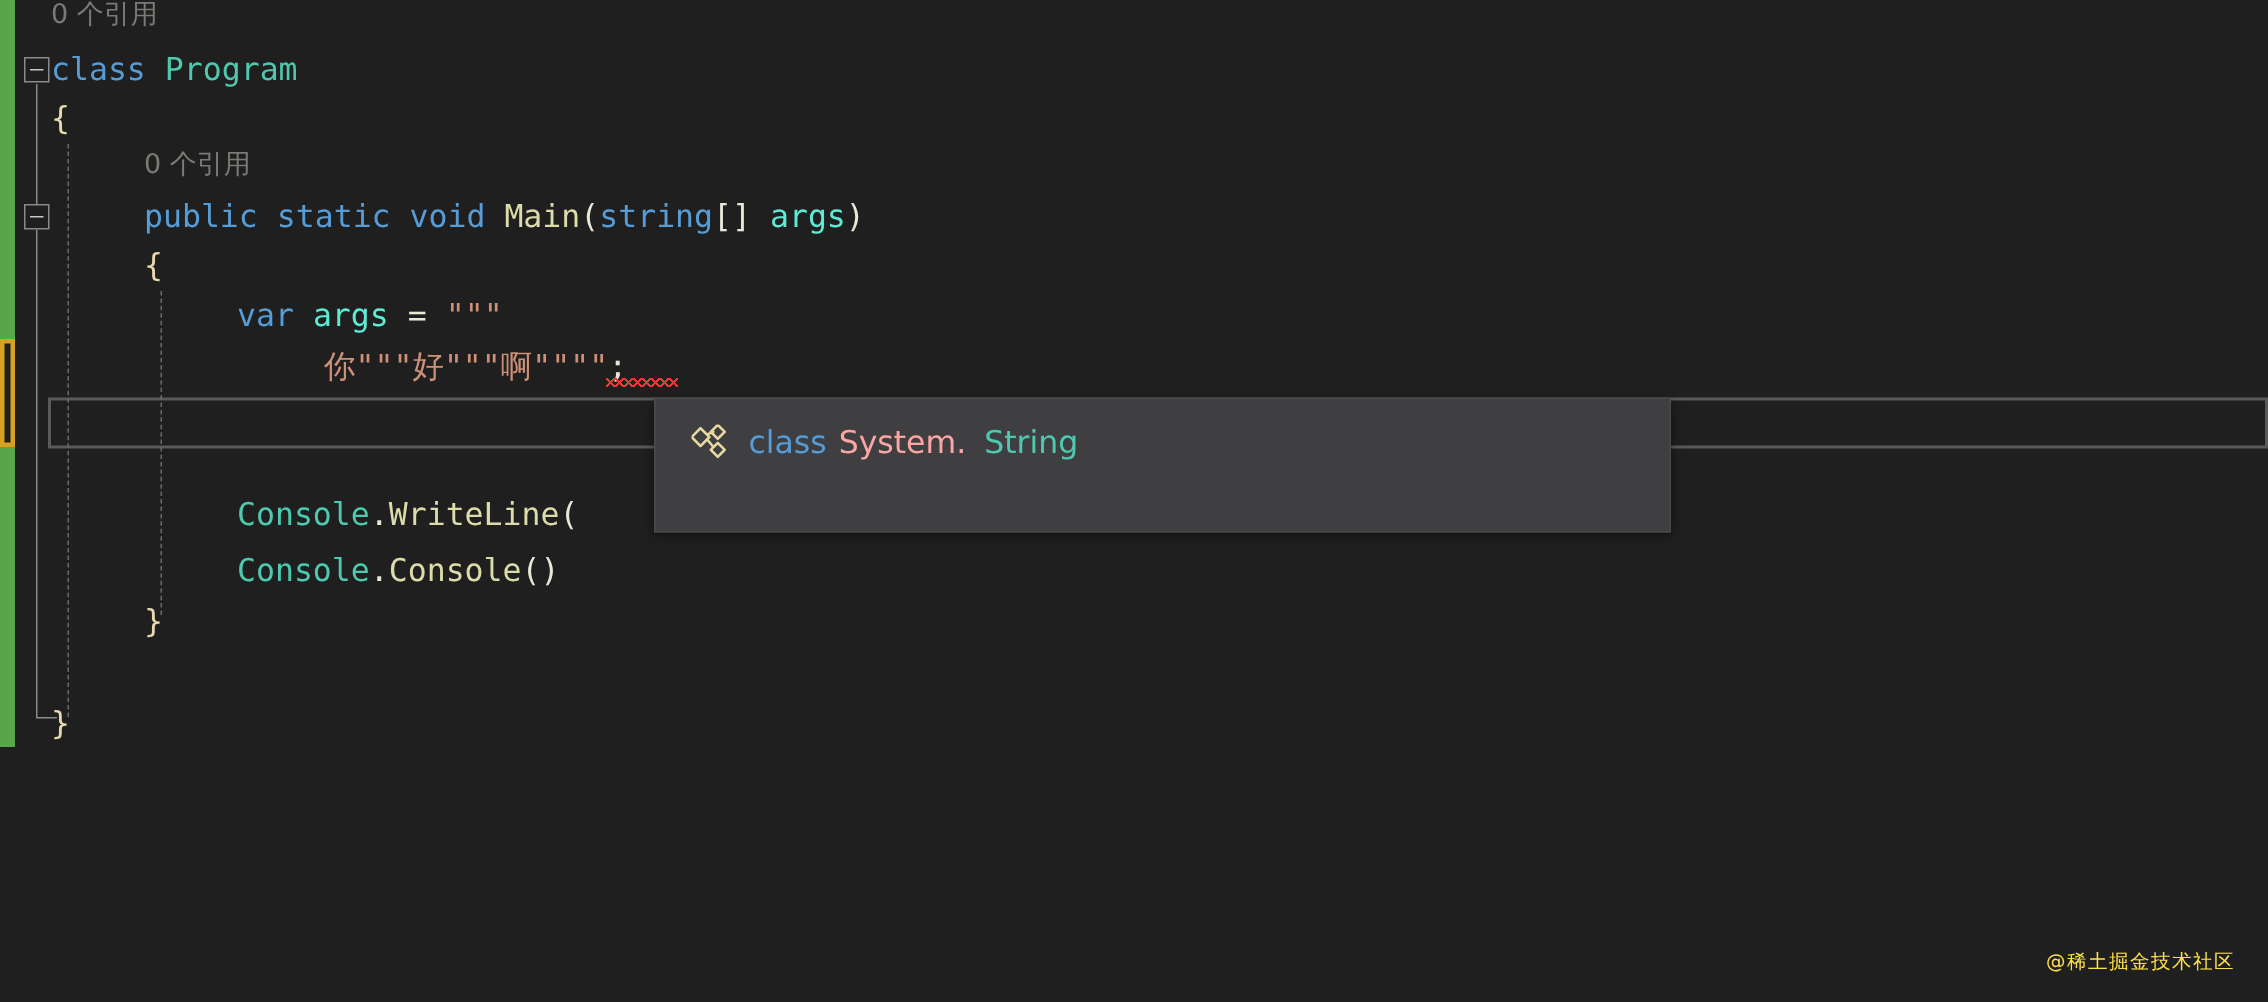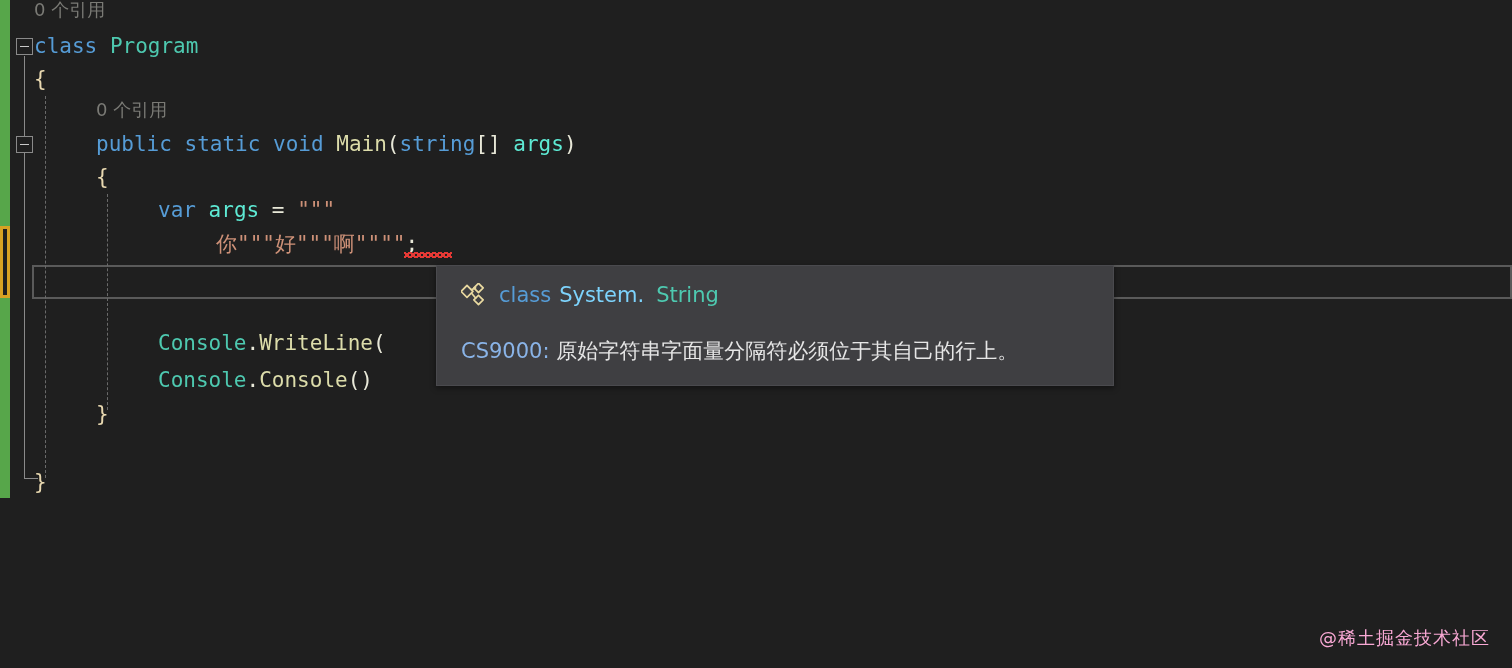--- a/index.html
+++ b/index.html
@@ -152,21 +152,21 @@
     align-items: center;
     gap: 12px;
     font-size: 21px;
     line-height: 30px;
   }
   .tip-icon {
     width: 26px;
     height: 24px;
     flex: 0 0 26px;
   }
-  .tip-sig   { color: #7dd3fc; }
+  .tip-sig   { color: #fca5a5; }
   .tip-kw    { color: #569cd6; }
   .tip-type  { color: #4ec9b0; }
   .tip-desc {
     color: #e6e6e6;
     font-size: 21px;
     line-height: 31px;
     margin-top: 2px;
   }
   .tip-gap { height: 26px; }
   .tip-err {
@@ -174,22 +174,22 @@
     line-height: 31px;
     color: #e6e6e6;
   }
   .tip-errcode { color: #8ab4e8; }
 
   
   #watermark {
     position: absolute;
     right: 22px;
     bottom: 18px;
-    color: #f9a8d4;
-    font-size: 18px;
+    color: #fde047;
+    font-size: 13px;
     font-family: "DejaVu Sans", sans-serif;
     letter-spacing: 1px;
     text-align: right;
   }
 </style>
 </head>
 <body>
 
 <div id="editor">
 
@@ -243,19 +243,17 @@
         </svg>
       </span>
       <span class="tip-kw">class</span>
       <span class="tip-sig" style="margin-left:-4px;">System.</span>
         <span class="tip-type">String</span>
     </div>
 
 
     <div class="tip-gap"></div>
 
-    <div class="tip-err"><span class="tip-errcode">CS9000:</span>
-      <span>原始字符串字面量分隔符必须位于其自己的行上。</span></div>
   </div>
 
   <div id="watermark">@稀土掘金技术社区</div>
 
 </div>
 
 </body></html>

